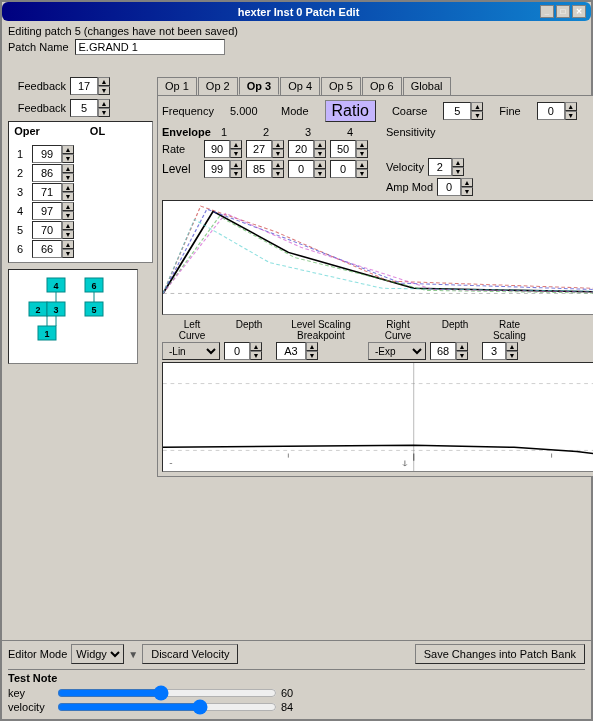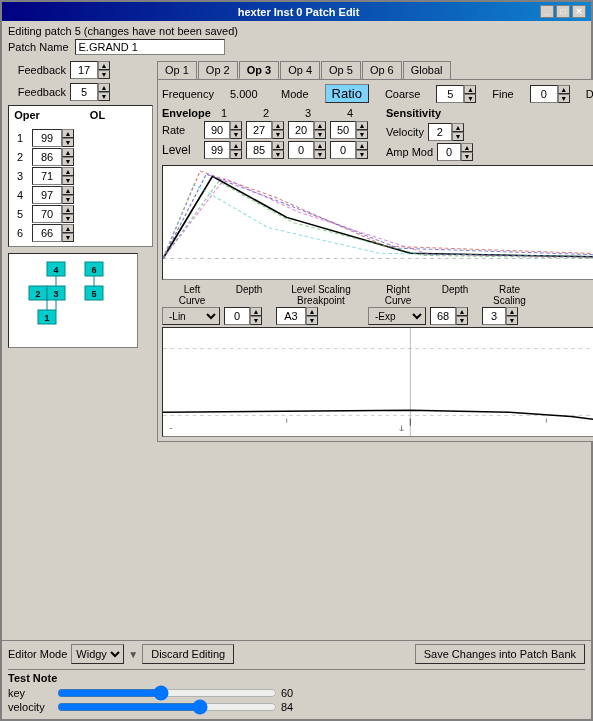--- a/index.html
+++ b/index.html
@@ -22,34 +22,35 @@
     .titlebar {
       background: linear-gradient(to right, #000080, #1084d0);
       color: white;
       text-align: center;
       padding: 3px 5px;
       font-size: 11px;
       font-weight: bold;
       display: flex;
       justify-content: space-between;
       align-items: center;
+      border-radius: 6px;
     }
     .titlebar-title { flex: 1; text-align: center; }
     .titlebar-buttons { display: flex; gap: 2px; }
     .title-btn {
       width: 14px; height: 13px;
       background: #d4d0c8;
       border: 1px solid #808080;
       font-size: 8px;
       cursor: pointer;
       display: flex; align-items: center; justify-content: center;
     }
     .content { padding: 4px 6px; flex: 1; }
     .edit-status { font-size: 11px; margin-bottom: 2px; }
-    .patch-name-row { display: flex; align-items: center; gap: 6px; margin-bottom: 6px; }
+    .patch-name-row { display: flex; align-items: center; gap: 6px; margin-bottom: 22px; }
     .patch-name-input {
       background: white;
       border: 1px inset #808080;
       padding: 1px 3px;
       font-size: 11px;
       width: 150px;
     }
     .main-area { display: flex; gap: 4px; }
     .left-panel { width: 145px; flex-shrink: 0; }
     .right-panel { flex: 1; }
@@ -80,24 +81,24 @@
       background: #d4d0c8;
       border-bottom: 1px solid #d4d0c8;
       font-weight: bold;
     }
     .op-content {
       border: 1px solid #808080;
       padding: 4px;
       background: #d4d0c8;
     }
     .mode-btn {
-      background: #7dd3fc;
+      background: #c4b5fd;
       border: 1px outset #808080;
       padding: 1px 6px;
-      font-size: 13px;
+      font-size: 16px;
       cursor: pointer;
     }
     
     .chart-area {
       border: 1px inset #808080;
       background: white;
       height: 115px;
       margin-top: 4px;
       position: relative;
     }
@@ -393,21 +394,21 @@
                     <input class="spin-input" type="text" style="width: 26px;" value="0">
                     <div class="spin-buttons">
                       <div class="spin-up">▲</div>
                       <div class="spin-down">▼</div>
                     </div>
                   </div>
               </div>
             </div>
 
             <div style="margin-left:8px;">
-              <div style="font-size:11px; font-weight:bold; margin-bottom:4px;">Sensitivity</div>
+              <div style="font-size:11px; font-weight:normal; margin-bottom:20px;">Sensitivity</div>
               <div style="display:flex; align-items:center; gap:4px; margin-bottom:2px;">
                 <span style="font-size:11px;">Velocity</span>
                 <div class="spinning">
                   <input class="spin-input" type="text" style="width: 24px;" value="2">
                   <div class="spin-buttons">
                       <div class="spin-up">▲</div>
                       <div class="spin-down">▼</div>
                     </div>
                 </div>
               </div>
@@ -527,21 +528,21 @@
       </div>
     </div>
   </div>
 
   <div class="bottom-buttons">
     <span style="font-size:11px;">Editor Mode</span>
     <select class="mode-select">
       <option>Widgy</option>
     </select>
     <span style="font-size:10px; color:#555;">▼</span>
-    <button class="discard-btn">Discard Editing</button>
+    <button class="discard-btn">Discard Velocity</button>
     <button class="save-btn">Save Changes into Patch Bank</button>
   </div>
 
   <div class="bottom-test">
     <div class="test-left">
       <div style="font-size:11px; font-weight:bold; margin-bottom:3px; border-top:1px solid #808080; padding-top:2px;">Test Note</div>
       <div class="test-row">
         <span class="test-row-label">key</span>
         <input type="range" class="test-slider" min="0" max="127" value="60" style="">
         <span class="test-val">60</span>

